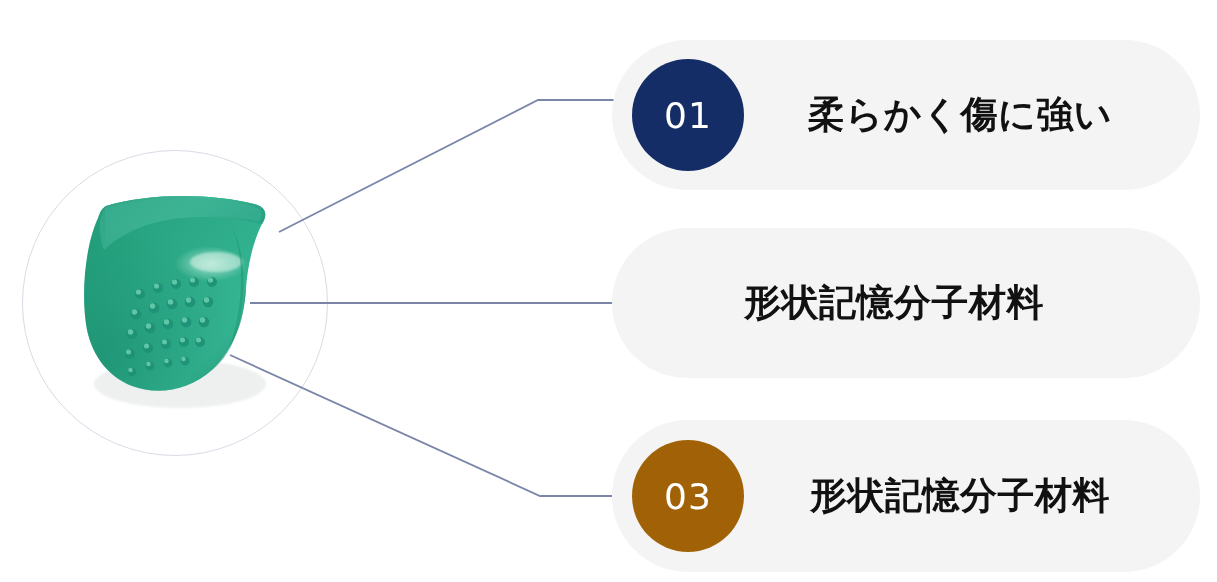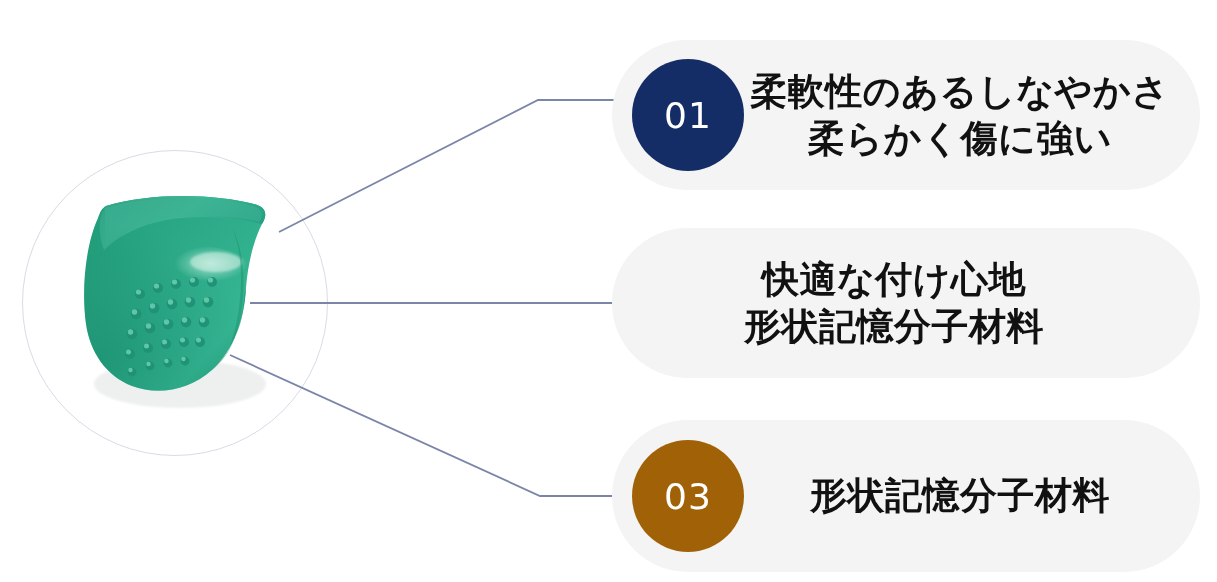--- a/index.html
+++ b/index.html
@@ -231,28 +231,26 @@
       <line x1="250" y1="303" x2="622" y2="303"></line>
       <polyline points="230,355 540,496 622,496"></polyline>
     </g>
   </svg>
 
   <div class="card" id="card-1">
     <div class="badge" id="badge-1" style="background: rgb(21, 45, 102);">
       <span>01</span>
     </div>
     <div class="card-text">
-      <span class="l1">柔軟性のあるしなやかさ</span>
       <span class="l2">柔らかく傷に強い</span>
     </div>
   </div>
 
   <div class="card" id="card-2">
     <div class="card-text">
-      <span class="l1">快適な付け心地</span>
       <span class="l2">形状記憶分子材料</span>
     </div>
   </div>
 
   <div class="card" id="card-3">
     <div class="badge" id="badge-3" style="background: #a16207;">
       <span>03</span>
     </div>
     <div class="card-text">
       <span class="l2">形状記憶分子材料</span>

